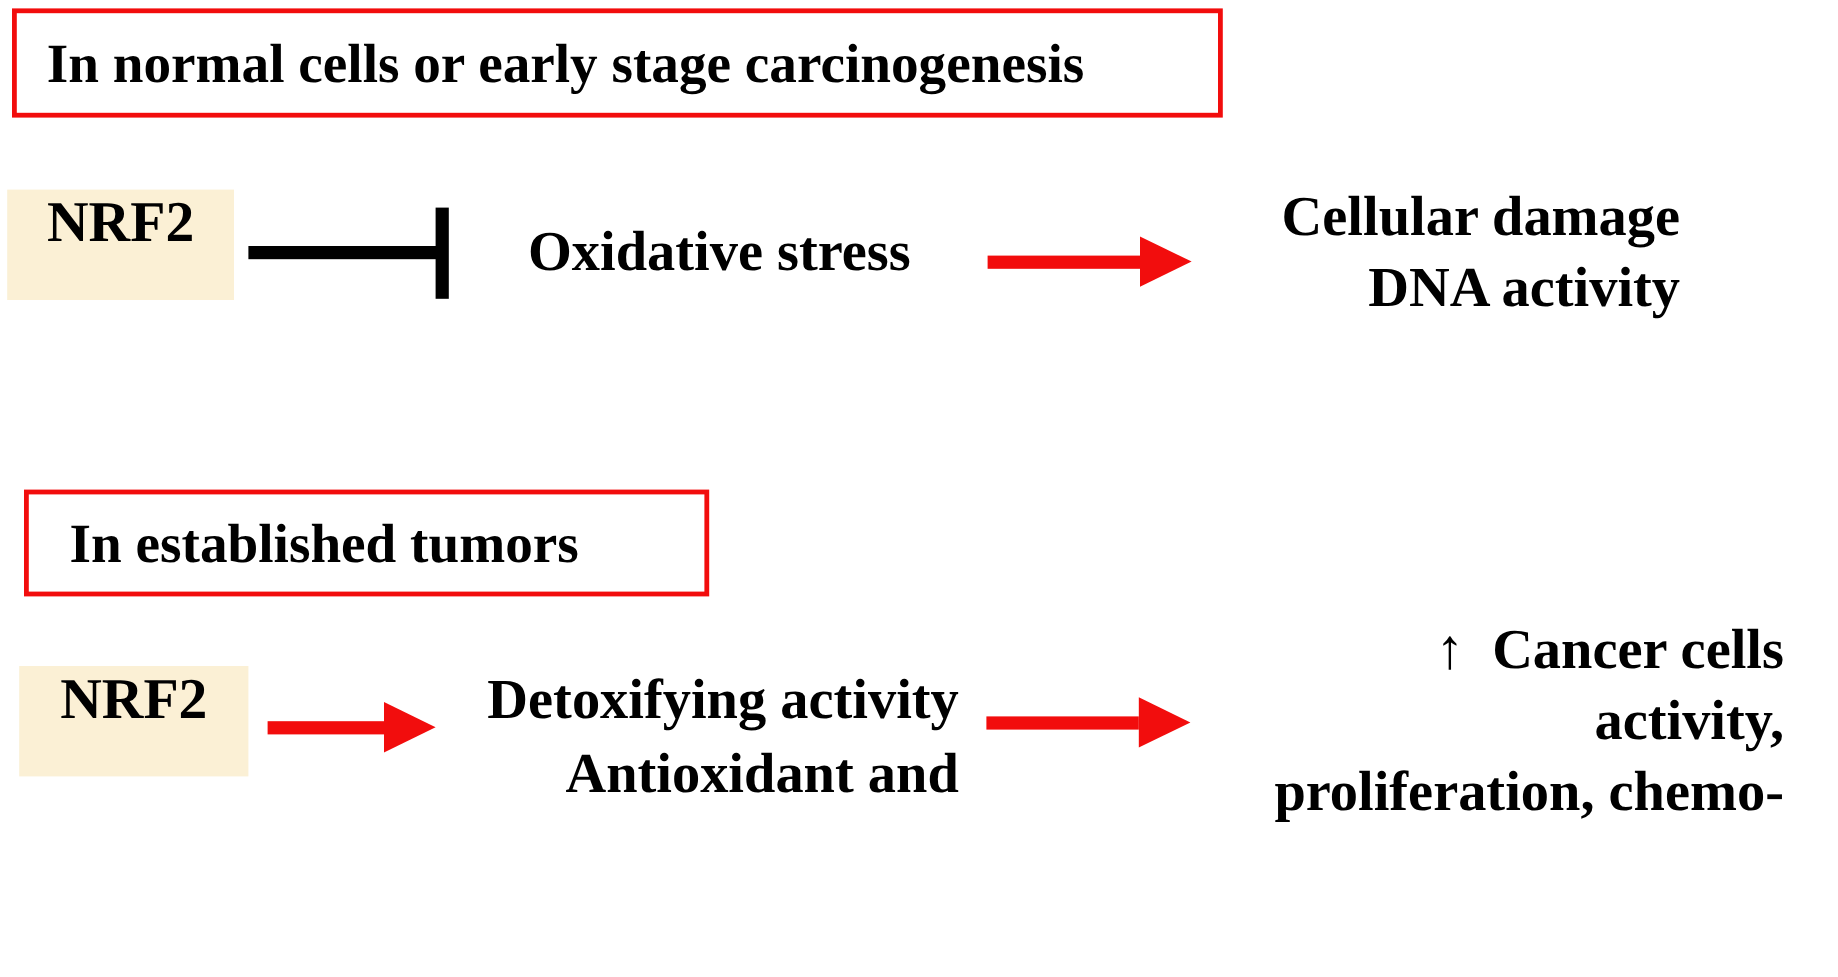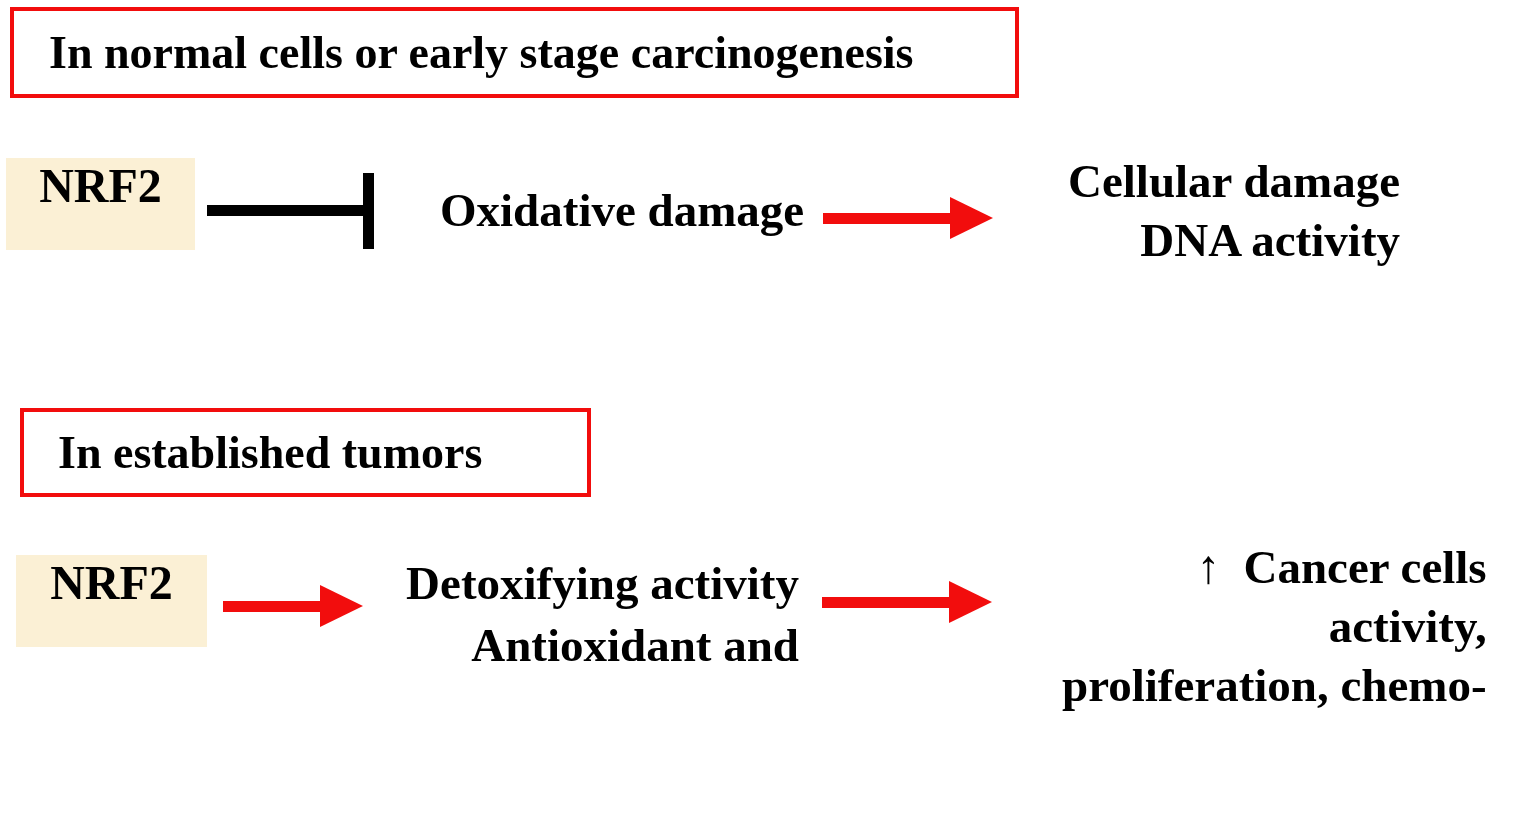--- a/index.html
+++ b/index.html
@@ -76,31 +76,31 @@
   }
   .text-block.centered { text-align: center; }
   .text-block.centered .line { line-height: 62px; }
 </style>
 </head>
 <body>
 
 <div class="canvas">
 
   <div class="abs header-box" style="left:10px; top:7px; width:1009px; height:91px;">
-    <span class="header-text" style="padding-left:35px;">In normal cells or early stage carcinogenesis</span>
+    <span class="header-text" style="padding-left:25px;">In normal cells or early stage carcinogenesis</span>
   </div>
 
   <div class="abs nrf2-box" style="left:6px; top:158px; width:189px; height:92px;">
     <span>NRF2</span>
   </div>
 
   <div class="abs tbar-shaft" style="left:207px; top:205px; width:157px; height:11px;"></div>
   <div class="abs tbar-cap" style="left:363px; top:173px; width:11px; height:76px;"></div>
 
-  <div class="abs label" style="left:440px; top:183px;">Oxidative damage</div>
+  <div class="abs label" style="left:440px; top:183px;">Oxidative stress</div>
 
   <div class="abs harrow" style="left:823px; top:197px; width:170px; height:42px;">
     <div class="shaft"></div>
     <div class="head"></div>
   </div>
 
   <div class="abs text-block" style="left:1068px; top:152px;">
     <div class="line">Cellular damage</div>
     <div class="line">DNA activity</div>
   </div>
@@ -121,19 +121,19 @@
   <div class="abs text-block centered" style="left:379px; top:552px; width:420px;">
     <div class="line">Detoxifying activity</div>
     <div class="line">Antioxidant and</div>
   </div>
 
   <div class="abs harrow" style="left:822px; top:581px; width:170px; height:42px;">
     <div class="shaft"></div>
     <div class="head"></div>
   </div>
 
-  <div class="abs text-block" style="left:1062px; top:513px;margin-top:25px;">
+  <div class="abs text-block" style="left:1062px; top:513px;">
     <div class="line">↑  Cancer cells</div>
     <div class="line">activity,</div>
     <div class="line">proliferation, chemo-</div>
   </div>
 
 </div>
 
 </body></html>

